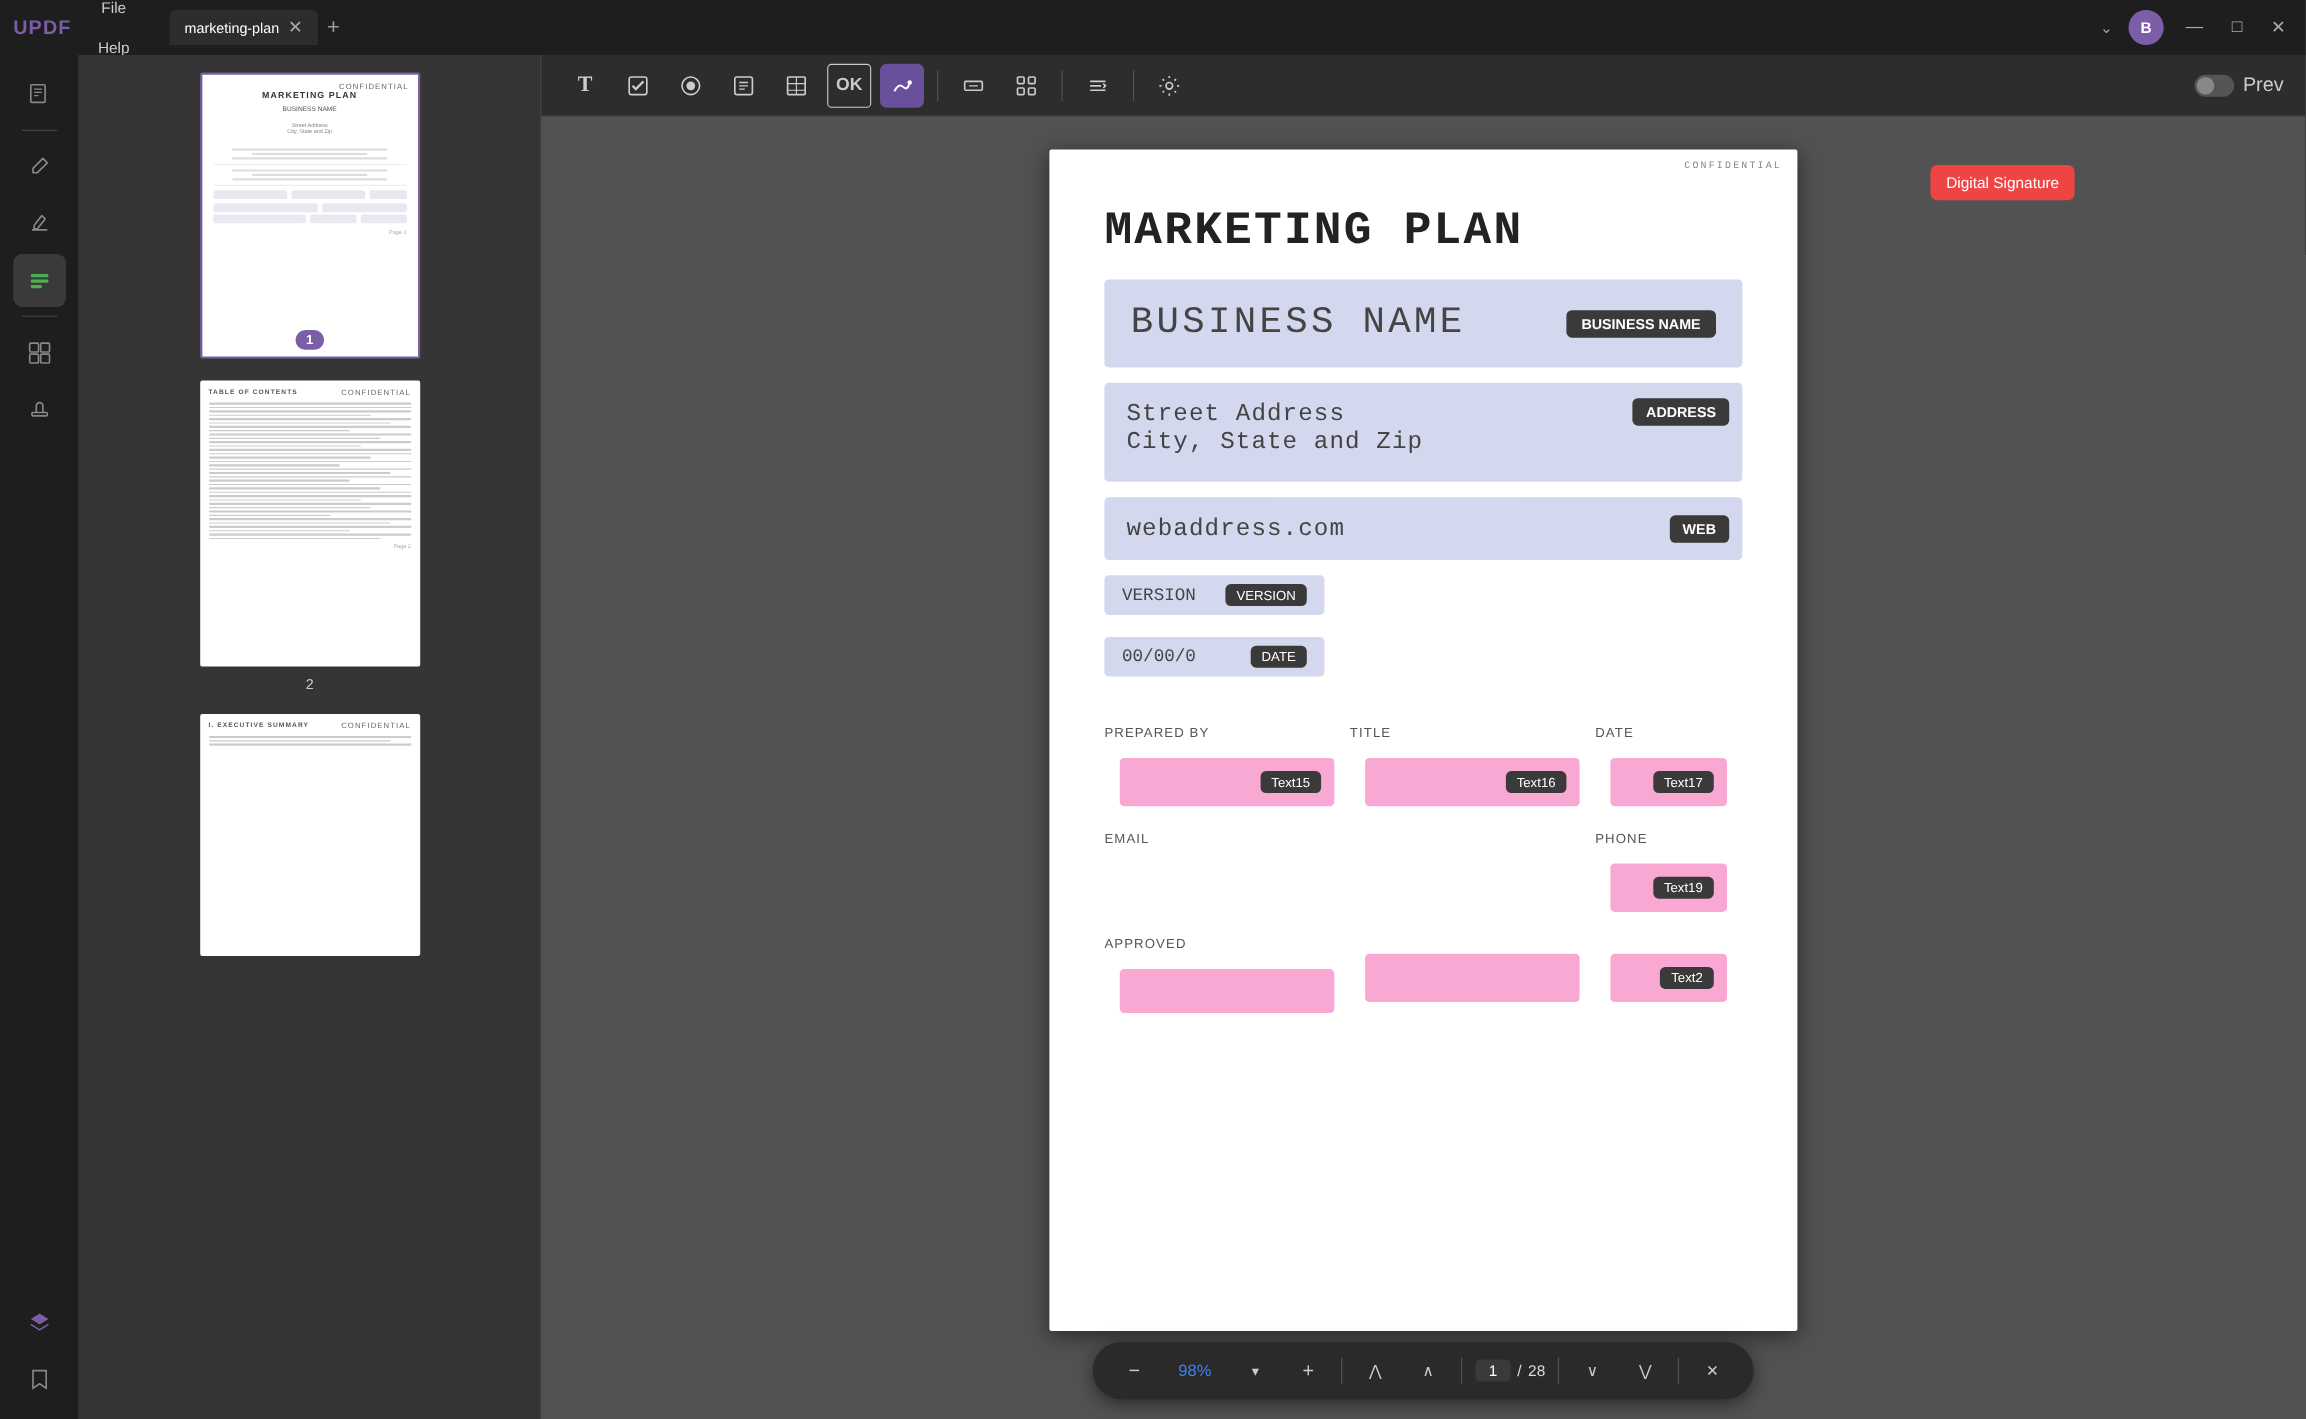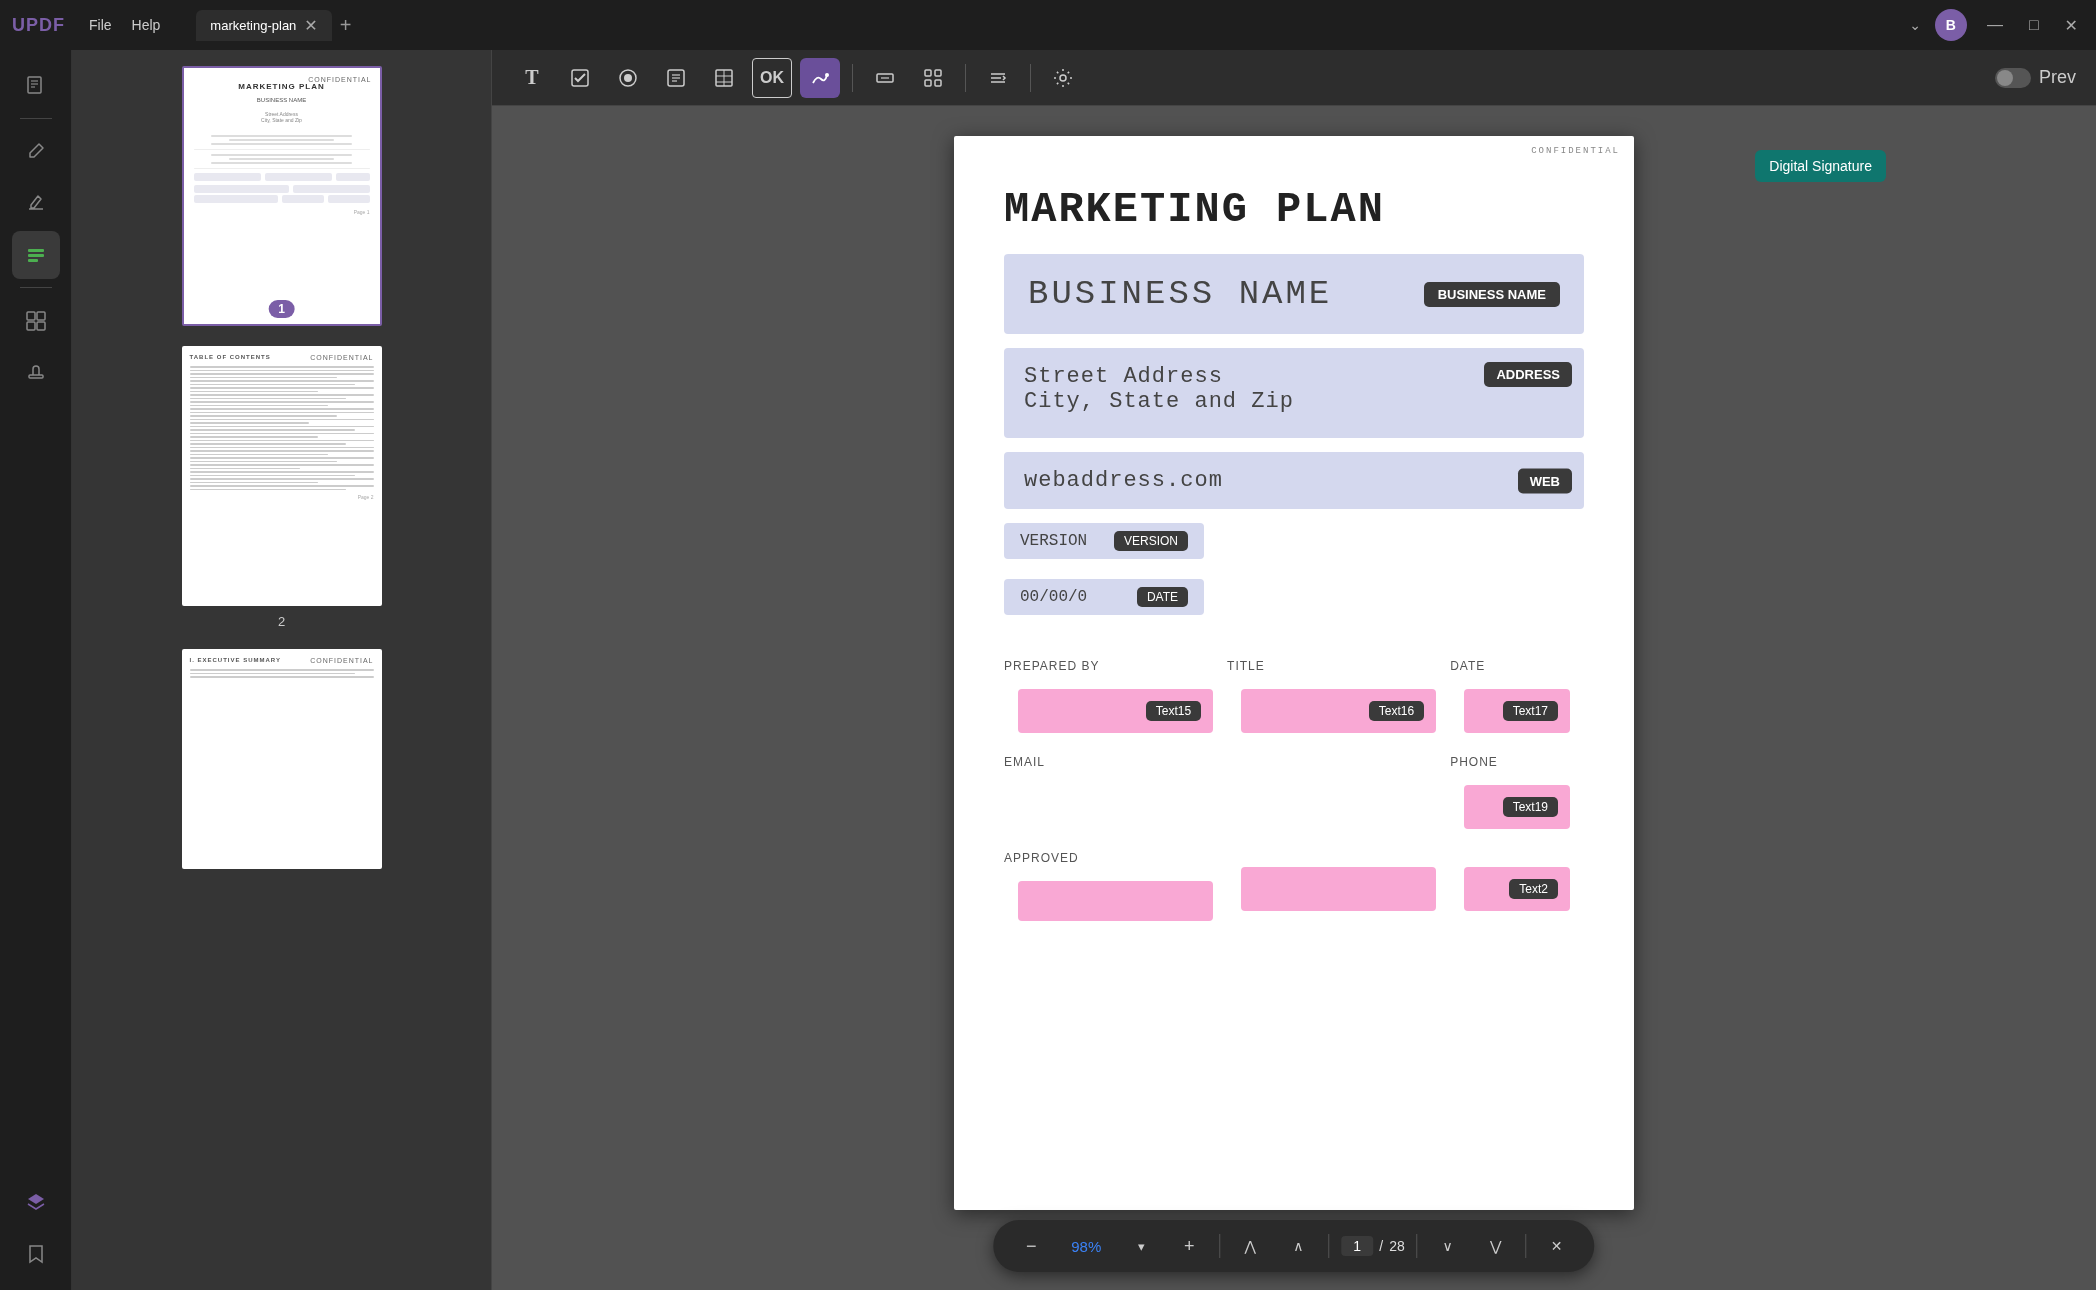--- a/index.html
+++ b/index.html
@@ -27,20 +27,21 @@
       color: #7b5ea7;
       font-weight: bold;
       font-size: 18px;
       letter-spacing: 1px;
       margin-right: 8px;
     }
     .title-bar-menu {
       display: flex;
       gap: 20px;
       align-items: center;
+      flex-direction: column;
     }
     .title-bar-menu span {
       color: #ccc;
       font-size: 14px;
       cursor: pointer;
     }
     .tab-area {
       display: flex;
       align-items: center;
       gap: 8px;
@@ -294,21 +295,21 @@
       border-radius: 50%;
       top: 2px;
       left: 2px;
     }
 
     
     .tooltip-popup {
       position: absolute;
       top: 100px;
       right: 210px;
-      background: #0f766e;
+      background: #ef4444;
       color: #fff;
       padding: 8px 14px;
       border-radius: 6px;
       font-size: 14px;
       white-space: nowrap;
       z-index: 100;
       pointer-events: none;
     }
 
     

